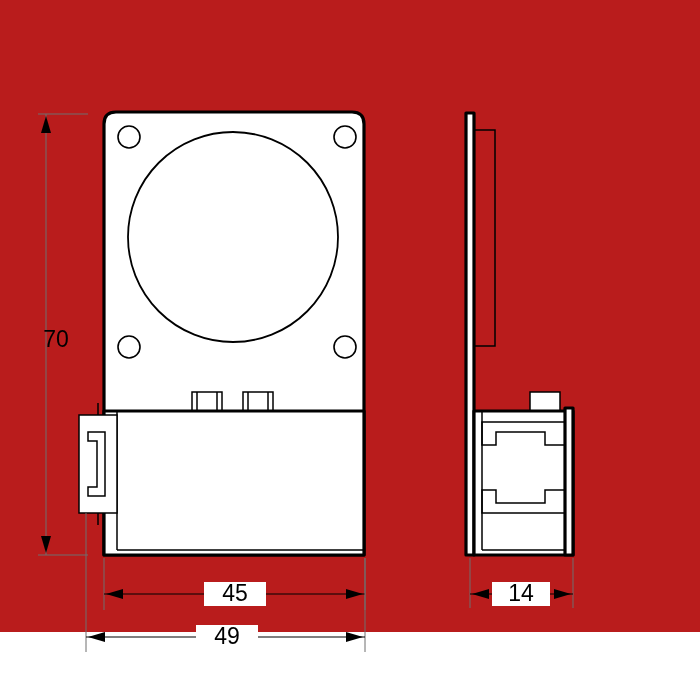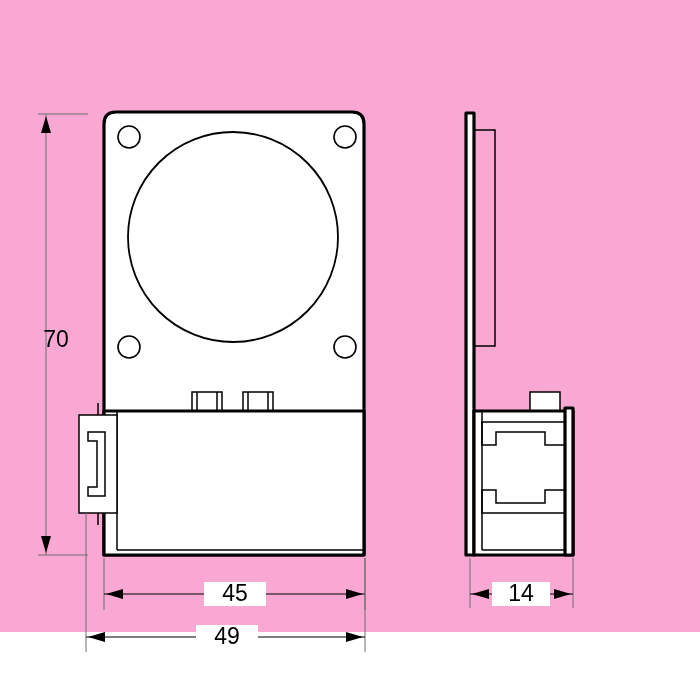--- a/index.html
+++ b/index.html
@@ -10,21 +10,21 @@
   body {
     width: 700px;
     height: 700px;
     font-family: "Liberation Sans", sans-serif;
     overflow: hidden;
   }
   #drawing-root {
     position: relative;
     width: 700px;
     height: 632px;
-    background: #f9a8d4;
+    background: #b91c1c;
   }
   svg#technical-drawing {
     display: block;
     width: 700px;
     height: 700px;
   }
   .part-outline {
     fill: #ffffff;
     stroke: #000000;
     stroke-width: 3.2;

